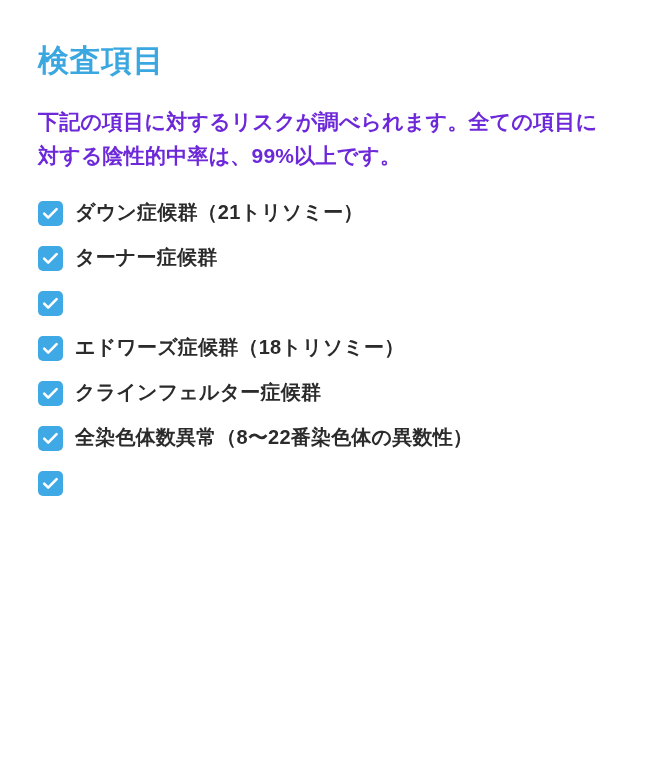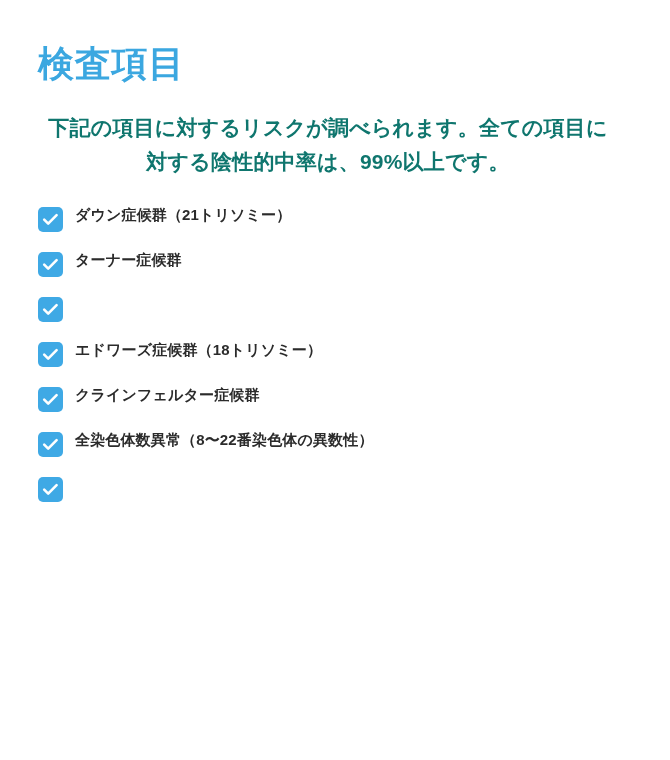--- a/index.html
+++ b/index.html
@@ -17,35 +17,34 @@
     position: relative;
     width: 670px;
     height: 760px;
     box-sizing: border-box;
     background: #ffffff;
     border-radius: 26px;
     padding: 42px 36px 0 38px;
   }
   .title {
     color: #3ba7e0;
-    font-size: 36px;
+    font-size: 31px;
     font-weight: bold;
     letter-spacing: 0.02em;
     margin: 0 0 26px 0;
     line-height: 1.2;
   }
   .lead {
-    color: #0f766e;
+    color: #6d28d9;
     font-size: 21px;
     font-weight: bold;
     line-height: 1.62;
     margin: 0 0 26px 0;
     letter-spacing: 0.01em;
     max-width: 580px;
-    text-align: center;
   }
   .list {
     list-style: none;
     margin: 0;
     padding: 0;
   }
   .list-item {
     display: flex;
     align-items: flex-start;
     margin-bottom: 18px;
@@ -60,21 +59,21 @@
     margin-top: 2px;
     position: relative;
   }
   .check svg {
     position: absolute;
     top: 0;
     left: 0;
   }
   .item-label {
     color: #2b2b2b;
-    font-size: 15px;
+    font-size: 20px;
     font-weight: bold;
     line-height: 1.35;
     letter-spacing: 0.01em;
   }
 </style>
 </head>
 <body>
 
 <div class="card">
   <h1 class="title">検査項目</h1>

